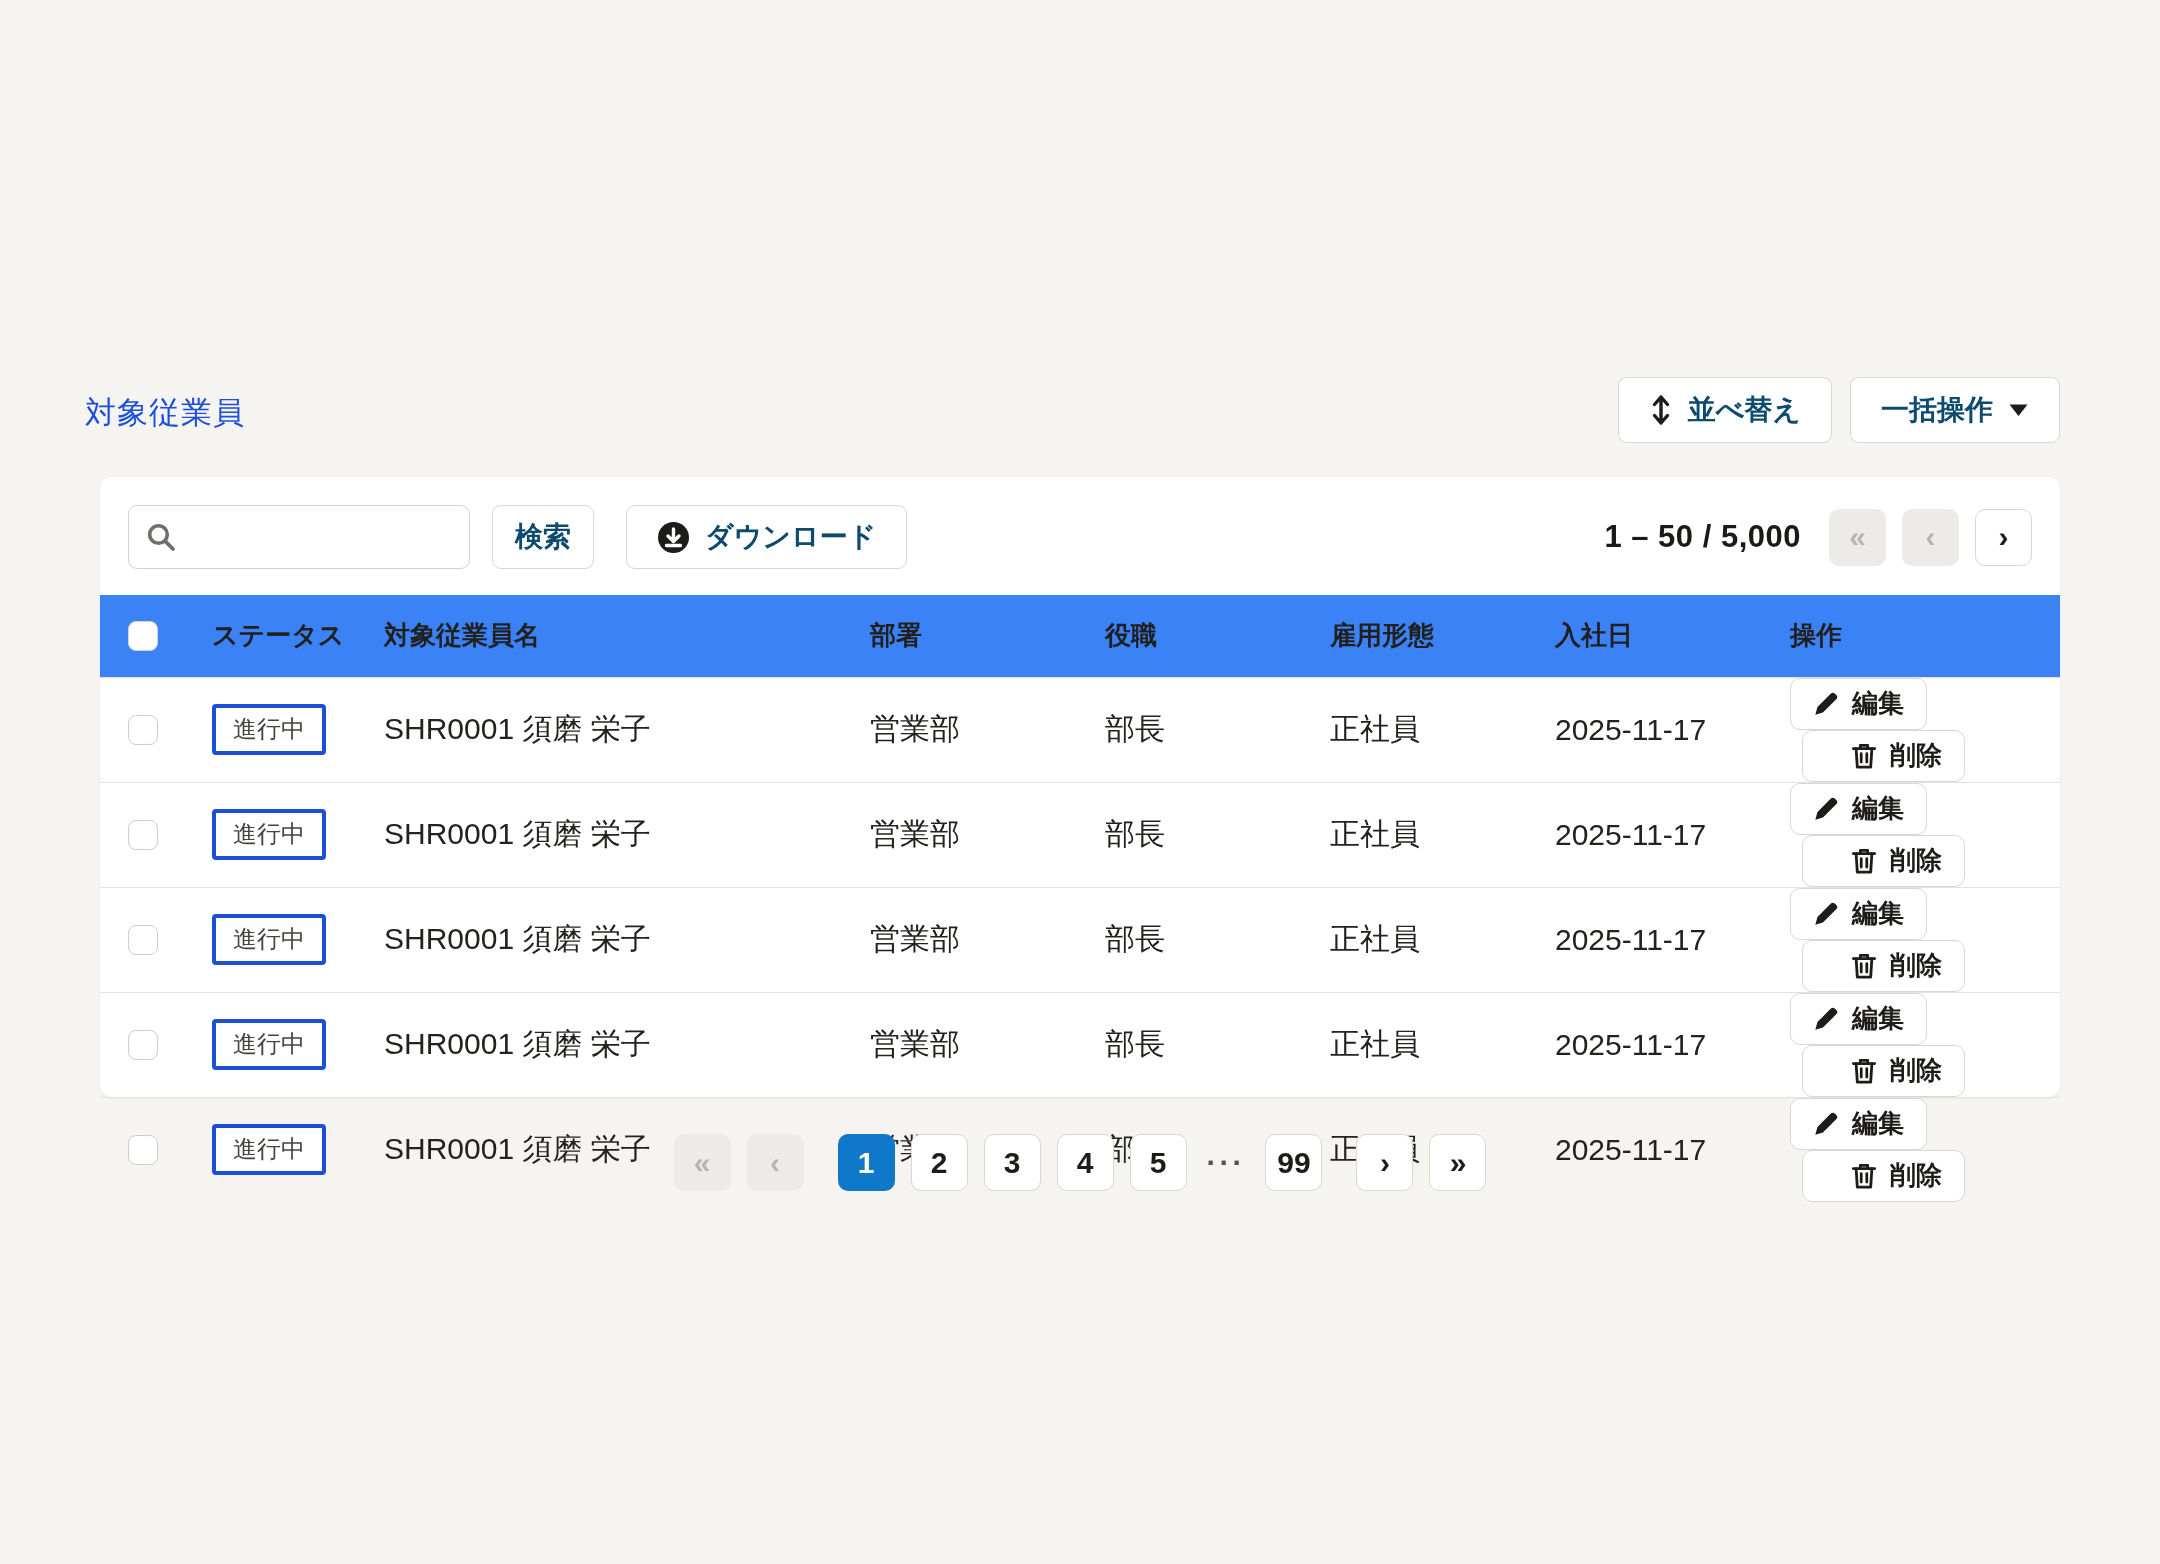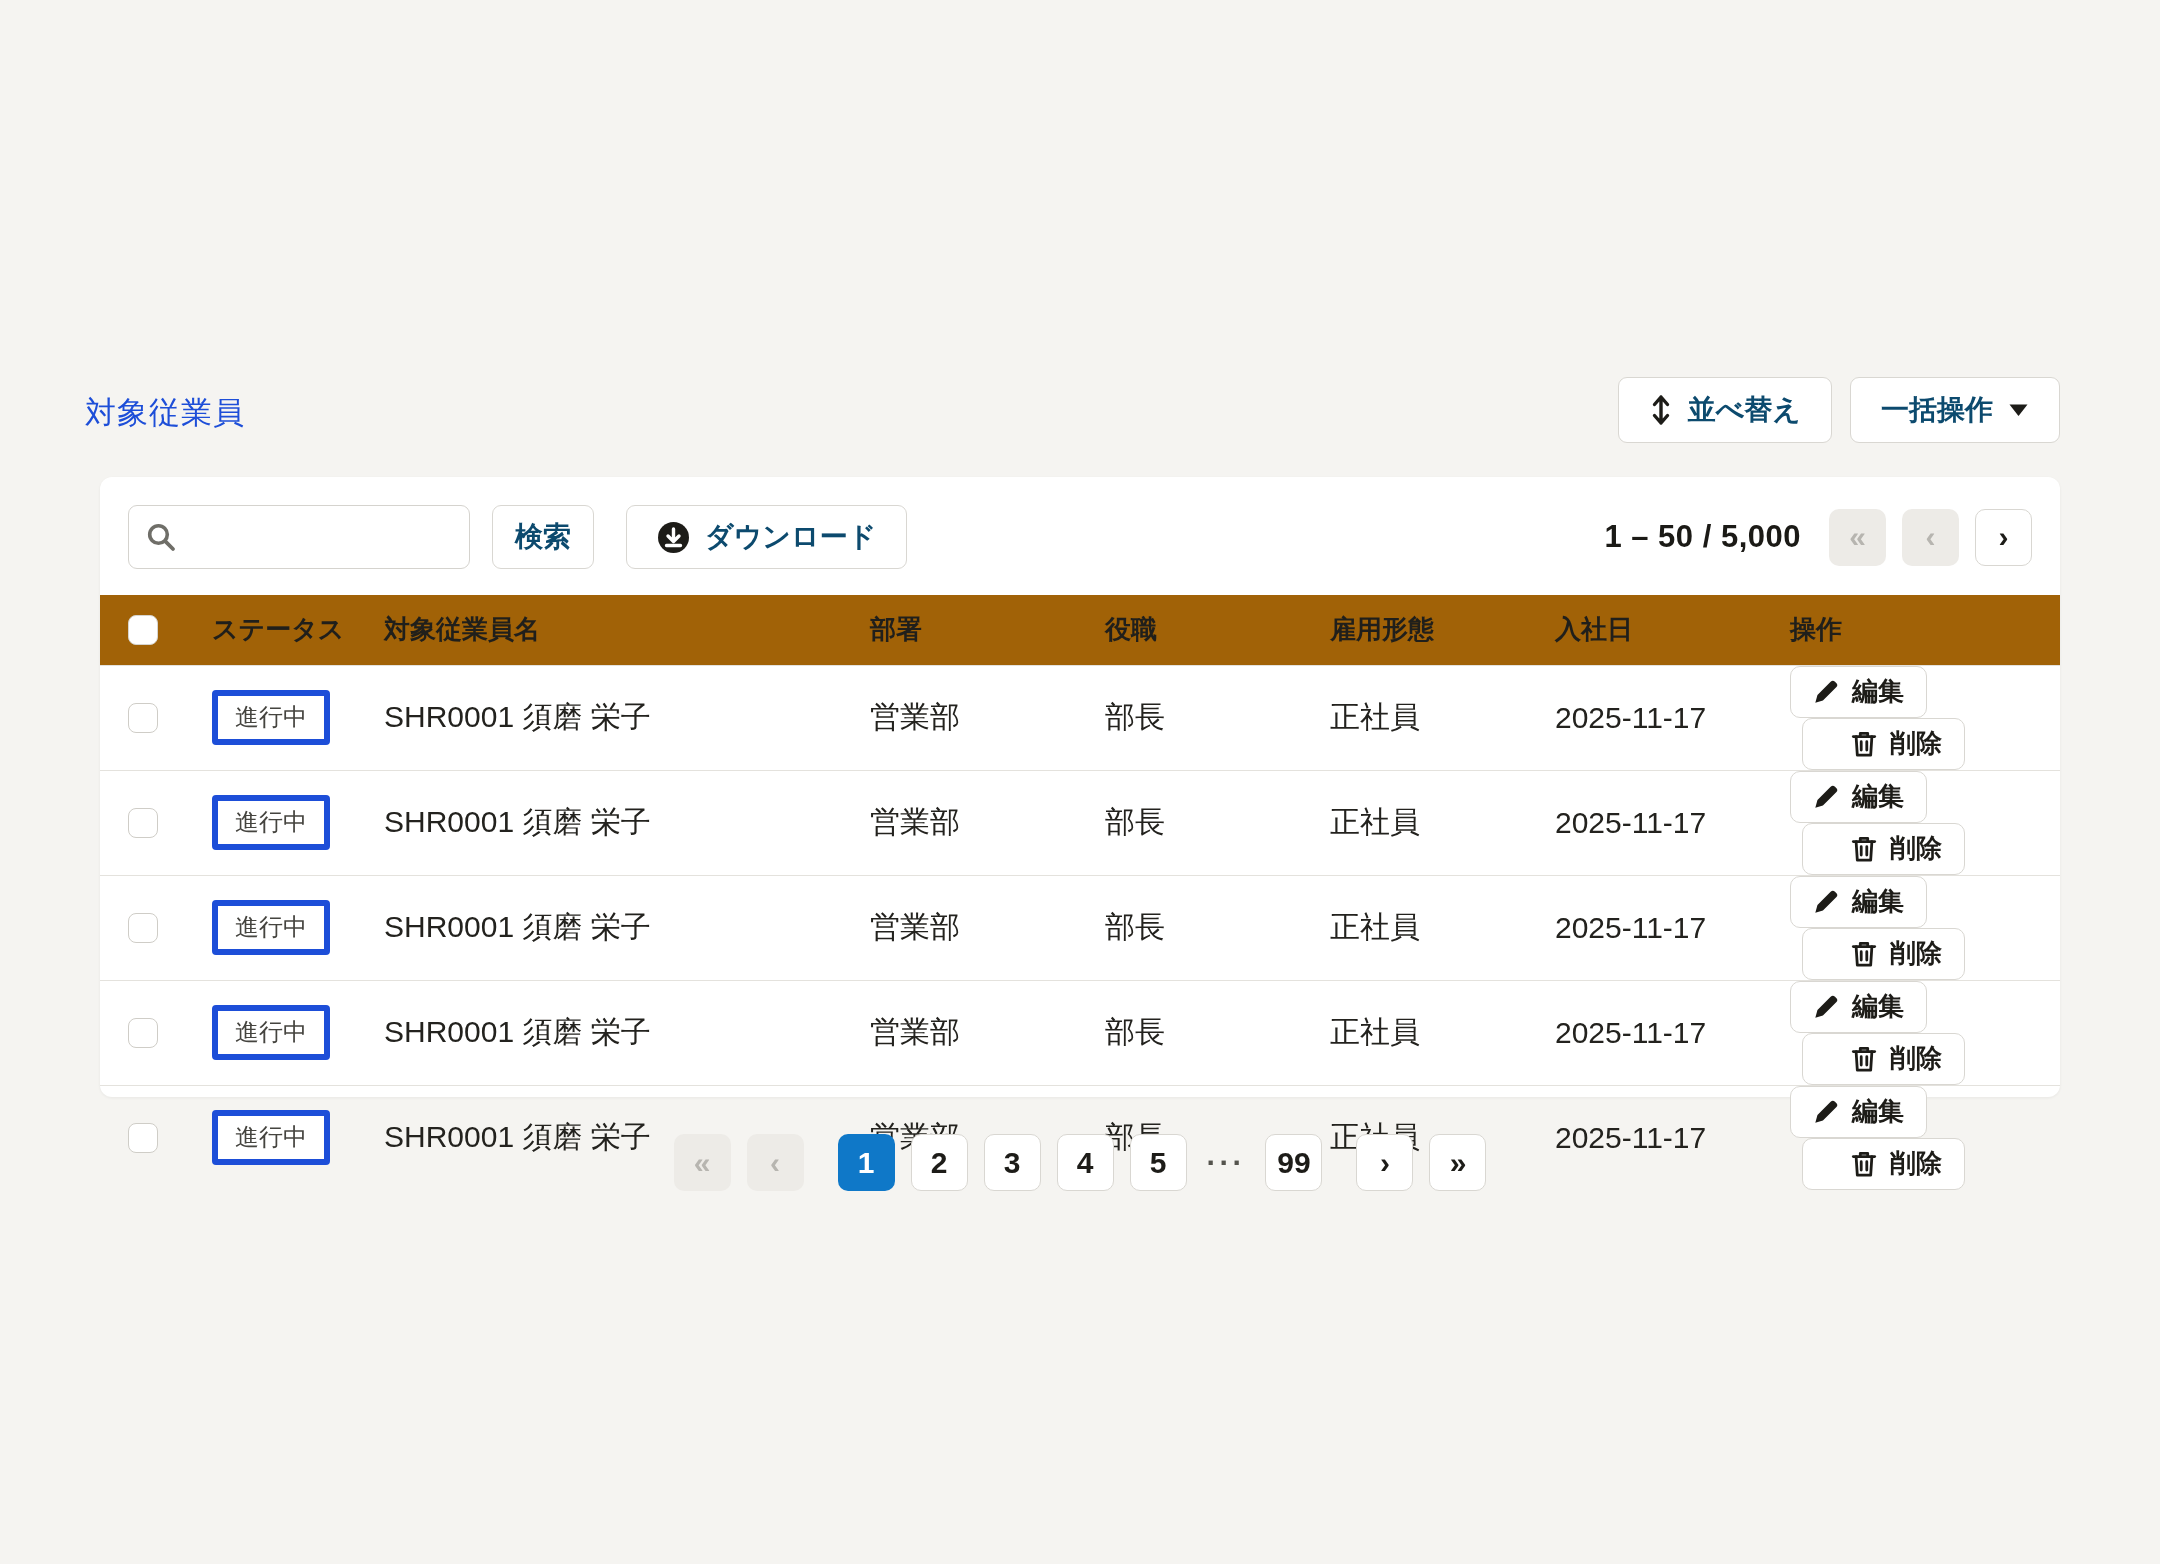--- a/index.html
+++ b/index.html
@@ -57,42 +57,42 @@
     width:57px; height:57px; border-radius:10px;
     display:inline-flex; align-items:center; justify-content:center;
     font-size:30px; font-weight:700; cursor:pointer;
     font-family:"Liberation Sans", sans-serif;
     background:#ffffff; border:1.5px solid #d9d7d2; color:#1d1c18;
   }
   .pg-btn.disabled { background:#edebe7; border:none; color:#b7b5b0; cursor:default; }
   .pg-btn.active { background:#0f78c8; border:none; color:#ffffff; cursor:default; }
   
   table { width:100%; border-collapse:collapse; table-layout:fixed; }
-  thead tr { background:#a16207; height:70px; }
+  thead tr { background:#3b82f6; height:82px; }
   th { font-size:26px; font-weight:700; text-align:left; color:#201f1b; }
   tbody tr { height:84px; border-top:1px solid #e4e2dd; }
   td { font-size:30px; color:#23221e; vertical-align:middle; }
   .col-check  { width:84px; }
   .col-status { width:186px; }
   .col-name   { width:500px; }
   .col-dept   { width:235px; }
   .col-role   { width:225px; }
   .col-emp    { width:225px; }
   .col-date   { width:235px; }
   .col-act    { width:270px; }
   th.c-status, td.c-status { padding-left:28px; }
   th.c-name, td.c-name { padding-left:14px; }
   .checkbox {
     width:30px; height:30px; margin-left:28px;
     border:1.5px solid #cfcdc7; border-radius:8px; background:#fff;
     display:block; cursor:pointer;
   }
   thead .checkbox { border-color:#d6d4cf; }
   .status-badge {
-    display:inline-block; border:6px solid #1d4ed8; border-radius:4px;
+    display:inline-block; border:4px solid #1d4ed8; border-radius:4px;
     background:#fff; padding:7px 17px;
     font-size:24px; color:#45443f; line-height:1.2; white-space:nowrap;
   }
   .row-btn {
     display:inline-flex; align-items:center; gap:13px;
     height:52px; padding:0 22px;
     background:#fff; border:1.5px solid #d9d7d2; border-radius:10px;
     font-size:26px; font-weight:700; color:#1d1c18; cursor:pointer;
     font-family:"Liberation Sans", sans-serif; white-space:nowrap;
   }

